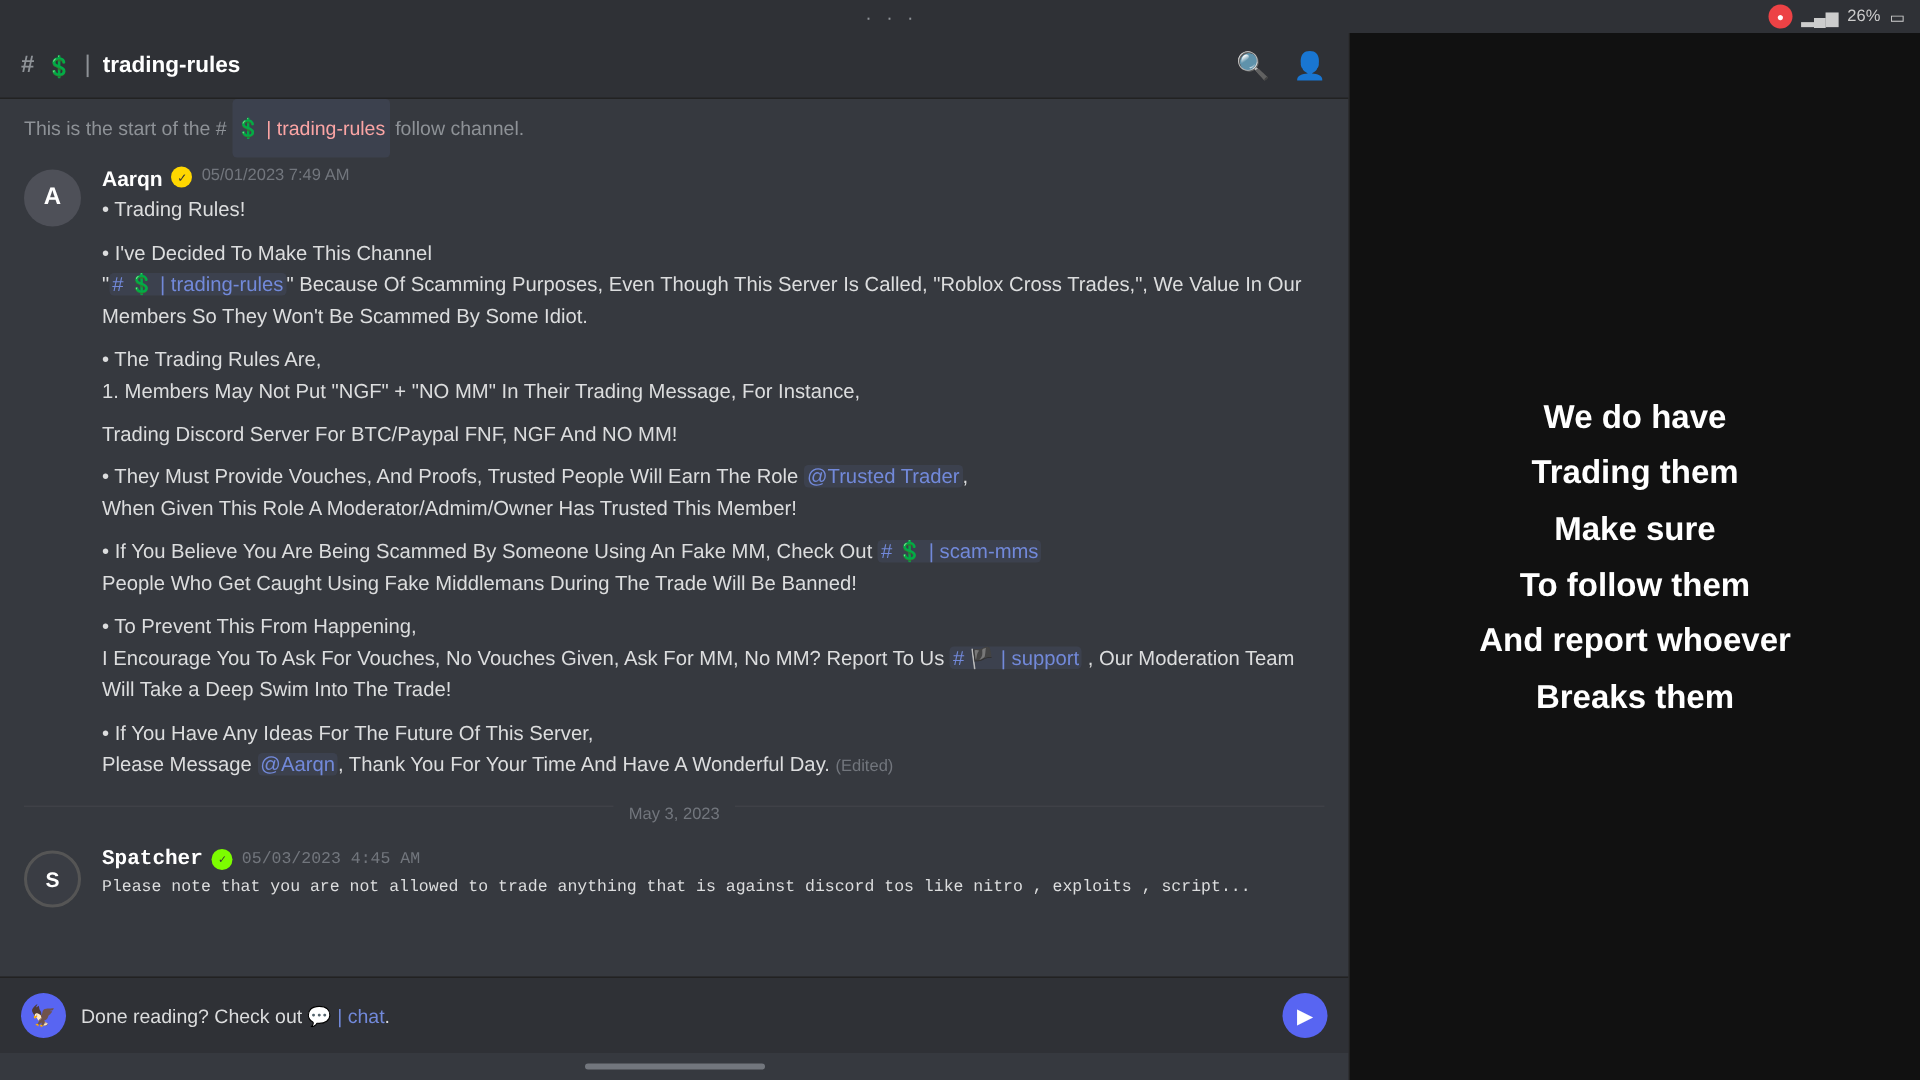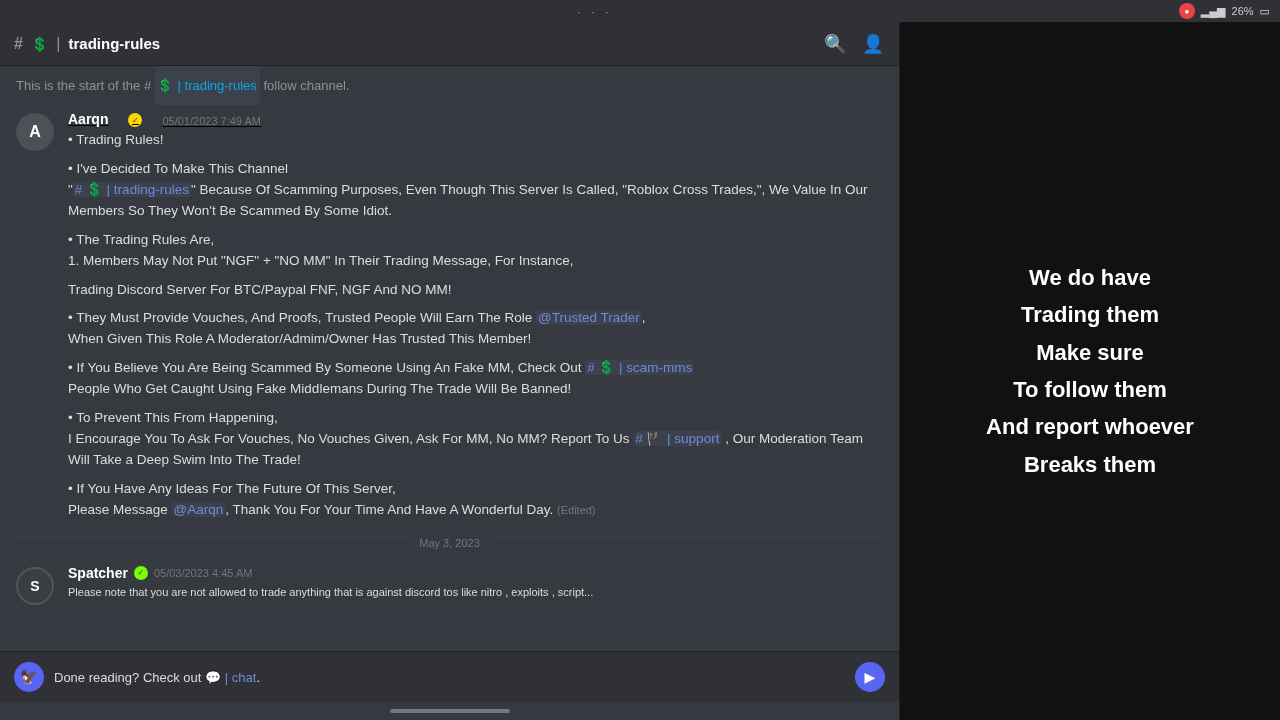--- a/index.html
+++ b/index.html
@@ -44,28 +44,28 @@
         <div style="margin-left:auto; display:flex; gap:16px;">
           <span style="color:#8e9297; font-size:18px; cursor:pointer;">🔍</span>
           <span style="color:#8e9297; font-size:18px; cursor:pointer;">👤</span>
         </div>
       </div>
 
       <div style="flex:1; overflow-y:scroll; padding:4px 0 0; scrollbar-width:thin; scrollbar-color:#202225 #36393f;">
 
         <div style="padding:8px 16px 12px; color:#8e9297; font-size:13px;">
           <span>This is the start of the #</span>
-          <span style="color:#0ea5e9; background:rgba(114,137,218,0.1); border-radius:3px; padding:12px 3px;">💲 | trading-rules</span>
+          <span style="color:#fca5a5; background:rgba(114,137,218,0.1); border-radius:3px; padding:12px 3px;">💲 | trading-rules</span>
           <span> follow channel.</span>
         </div>
 
         <div style="display:flex; padding:6px 16px; gap:14px; background:rgba(0,0,0,0);">
           <div style="width:38px; height:38px; border-radius:50%; background:#4e5058; flex-shrink:0; display:flex; align-items:center; justify-content:center; color:white; font-size:16px; font-weight:bold; margin-top:2px;">A</div>
           <div style="flex:1;">
-            <div style="display:flex; align-items:flex-end; gap:20px; margin-bottom:3px;text-decoration:underline;">
+            <div style="display:flex; align-items:flex-start; gap:6px; margin-bottom:3px;">
               <span style="color:#ffffff; font-size:14px; font-weight:700;">Aarqn</span>
               <span style="background:#ffd700; border-radius:50%; width:14px; height:14px; display:inline-flex; align-items:center; justify-content:center; font-size:8px; color:#333;">✓</span>
               <span style="color:#72767d; font-size:11px;">05/01/2023 7:49 AM</span>
             </div>
             <div style="font-size:13.5px; color:#dcddde; line-height:1.55;">
               <div>• Trading Rules!</div>
               <div style="height:8px;"></div>
               <div>• I've Decided To Make This Channel</div>
               <div>"<span style="color:#7289da; background:rgba(114,137,218,0.1); border-radius:3px; padding:0 2px;"># 💲 | trading-rules</span>" Because Of Scamming Purposes, Even Though This Server Is Called,  "Roblox Cross Trades,", We Value In Our Members So They Won't Be Scammed By Some Idiot.</div>
               <div style="height:8px;"></div>
@@ -90,21 +90,21 @@
         </div>
 
         <div style="display:flex; align-items:flex-start; padding:10px 16px; gap:10px;">
           <div style="flex:1; height:1px; background:#3f4147;"></div>
           <span style="color:#72767d; font-size:11px;">May 3, 2023</span>
           <div style="flex:1; height:1px; background:#3f4147;"></div>
         </div>
 
         <div style="display:flex; padding:6px 16px; gap:14px;">
           <div style="width:38px; height:38px; border-radius:50%; background:#3a3d44; flex-shrink:0; display:flex; align-items:center; justify-content:center; color:white; font-size:14px; font-weight:bold; margin-top:2px; border:2px solid #555;">S</div>
-          <div style="flex:1;">
+          <div style="flex:1;font-family:Liberation Mono, monospace;">
             <div style="display:flex; align-items:center; gap:6px; margin-bottom:3px;">
               <span style="color:#ffffff; font-size:14px; font-weight:700;">Spatcher</span>
               <span style="background:#7cfc00; border-radius:50%; width:14px; height:14px; display:inline-flex; align-items:center; justify-content:center; font-size:8px; color:#333;">✓</span>
               <span style="color:#72767d; font-size:11px;">05/03/2023 4:45 AM</span>
             </div>
             <div style="font-size:11px; color:#dcddde; line-height:1.55;">Please note that you are not allowed to trade anything that is against discord tos like nitro , exploits , script...</div>
           </div>
         </div>
 
       </div>

